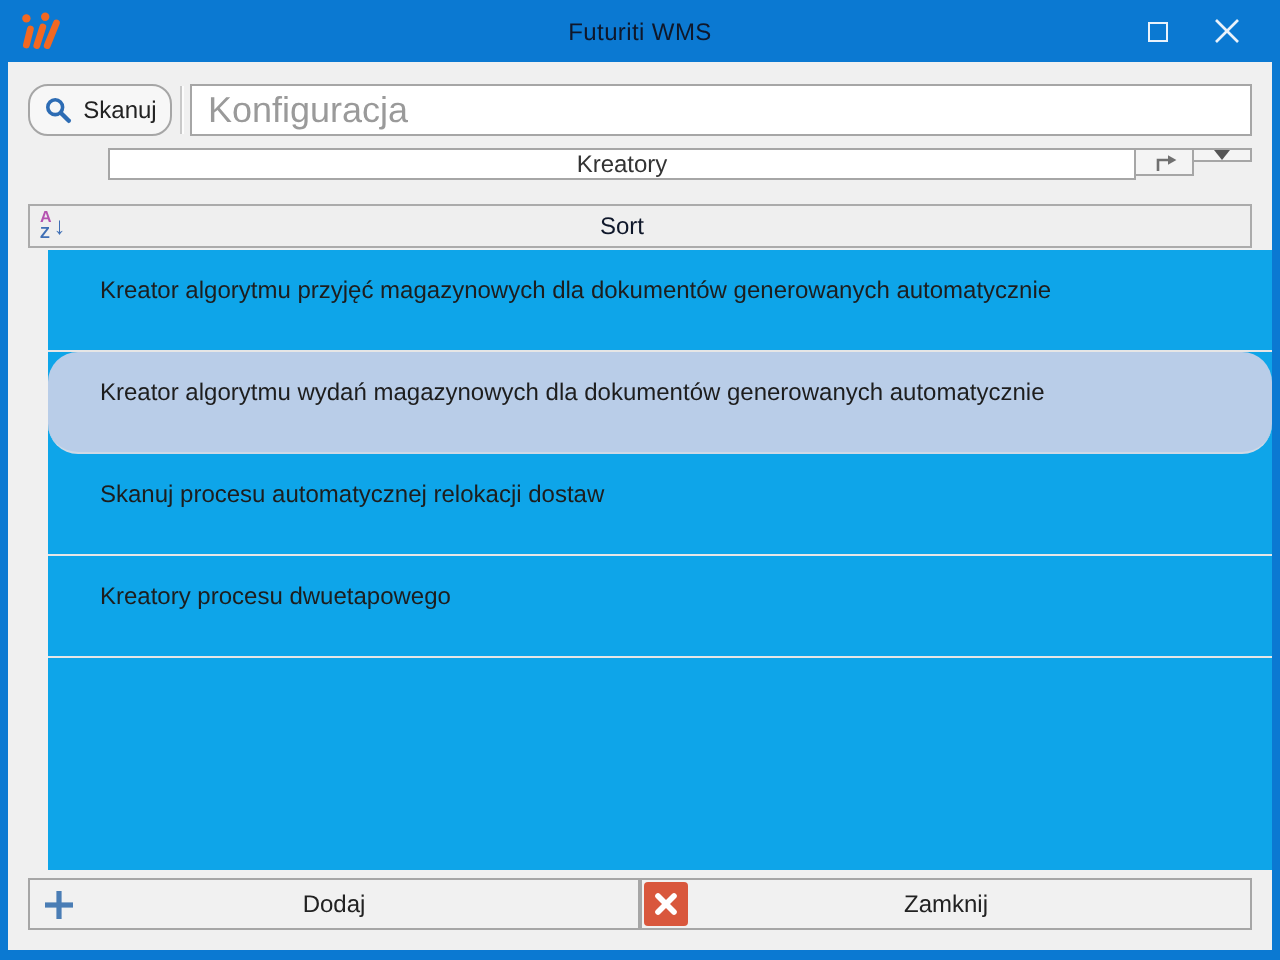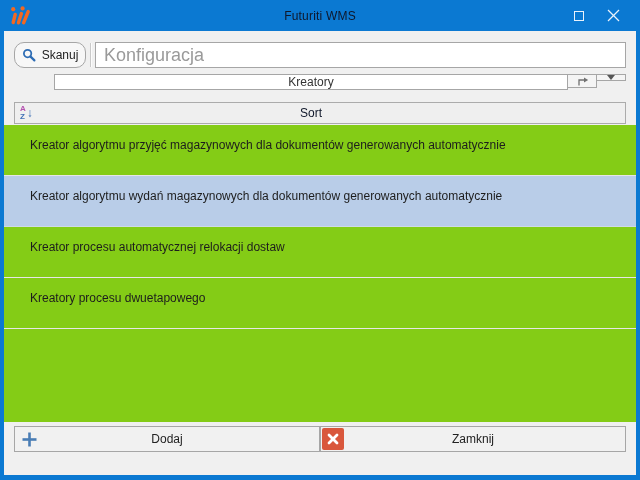--- a/index.html
+++ b/index.html
@@ -106,37 +106,38 @@
   .az-letters .a { color: #b553b0; font-size: 8px; font-weight: bold; line-height: 8px; }
   .az-letters .z { color: #3f6fb5; font-size: 8px; font-weight: bold; line-height: 8px; }
   .az-arrow { color: #3f6fb5; font-size: 12px; line-height: 12px; margin-left: 1px; }
   .sort-label {
     position: absolute; left: 0; right: 18px; text-align: center;
     color: #0f172a; font-size: 12px;
   }
   
   .list {
     flex: 1;
-    background: #84cc16;
+    background: #0ea5e9;
     margin-top: 1px;
     overflow: hidden;
+    margin-left: 20px;
   }
   .list-row {
     height: 51px;
     padding: 13px 10px 0 26px;
     border-bottom: 1px solid #e6e6e6;
     color: #1d1d1d; font-size: 12px;
     cursor: default;
   }
-  .list-row.selected { background: var(--selection, #b9cde8); border-bottom-color: #cfd9e6; }
+  .list-row.selected { background: var(--selection, #b9cde8); border-bottom-color: #cfd9e6; border-radius: 15px; }
   
   .footer {
     flex: 0 0 auto;
     display: flex; 
-    padding: 4px 10px 23px 10px;
+    padding: 4px 10px 10px 10px;
   }
   .footer .btn { flex: 1; height: 26px; position: relative; background: #f1f1f1; }
   .plus-icon { position: absolute; left: 6px; top: 4px; }
   .closebox-icon {
     position: absolute; left: 1px; top: 1px;
     width: 22px; height: 22px; border-radius: 2px;
     background: var(--close-icon-red, #d9573c);
     display: flex; align-items: center; justify-content: center;
   }
 </style>
@@ -216,21 +217,21 @@
     </div>
 
     <div class="list">
       <div class="list-row">
         <span>Kreator algorytmu przyjęć magazynowych dla dokumentów generowanych automatycznie</span>
       </div>
       <div class="list-row selected">
         <span>Kreator algorytmu wydań magazynowych dla dokumentów generowanych automatycznie</span>
       </div>
       <div class="list-row">
-        <span>Kreator procesu automatycznej relokacji dostaw</span>
+        <span>Skanuj procesu automatycznej relokacji dostaw</span>
       </div>
       <div class="list-row">
         <span>Kreatory procesu dwuetapowego</span>
       </div>
     </div>
 
     <div class="footer">
       <button class="btn">
         <svg class="plus-icon" width="17" height="17" viewBox="0 0 17 17">
           <g stroke="#4a7db5" stroke-width="2.6">

